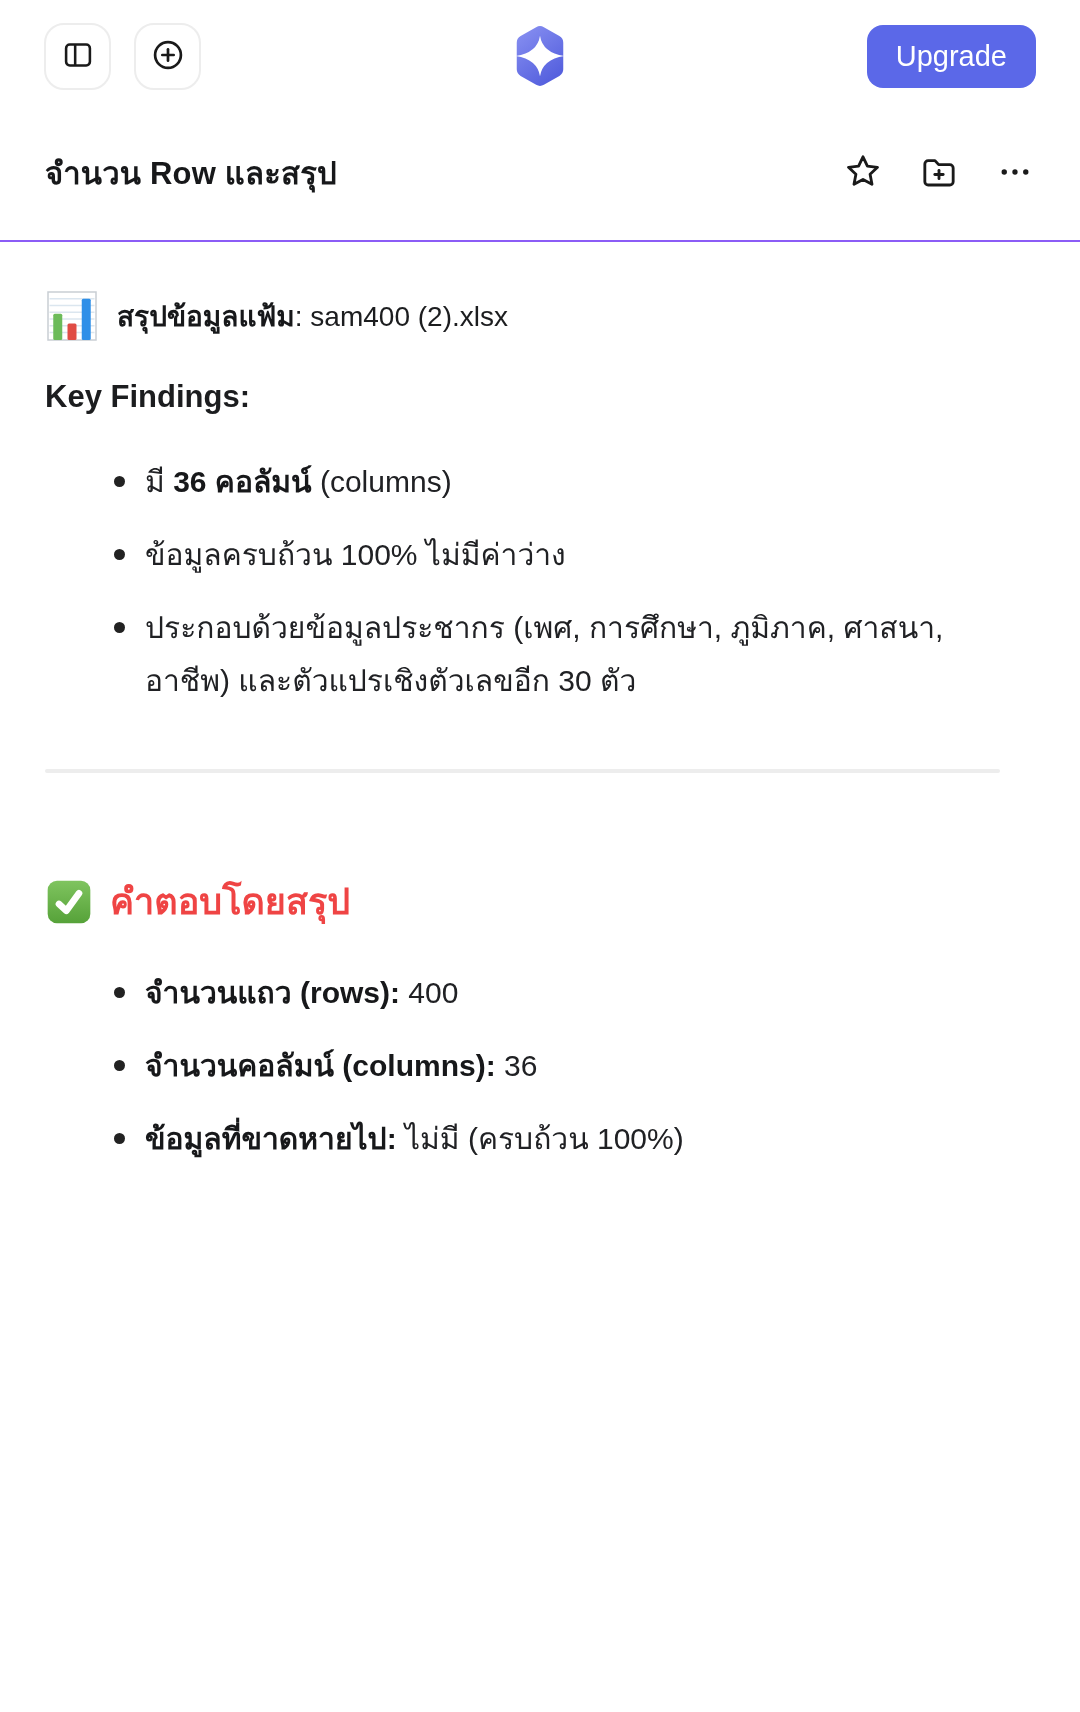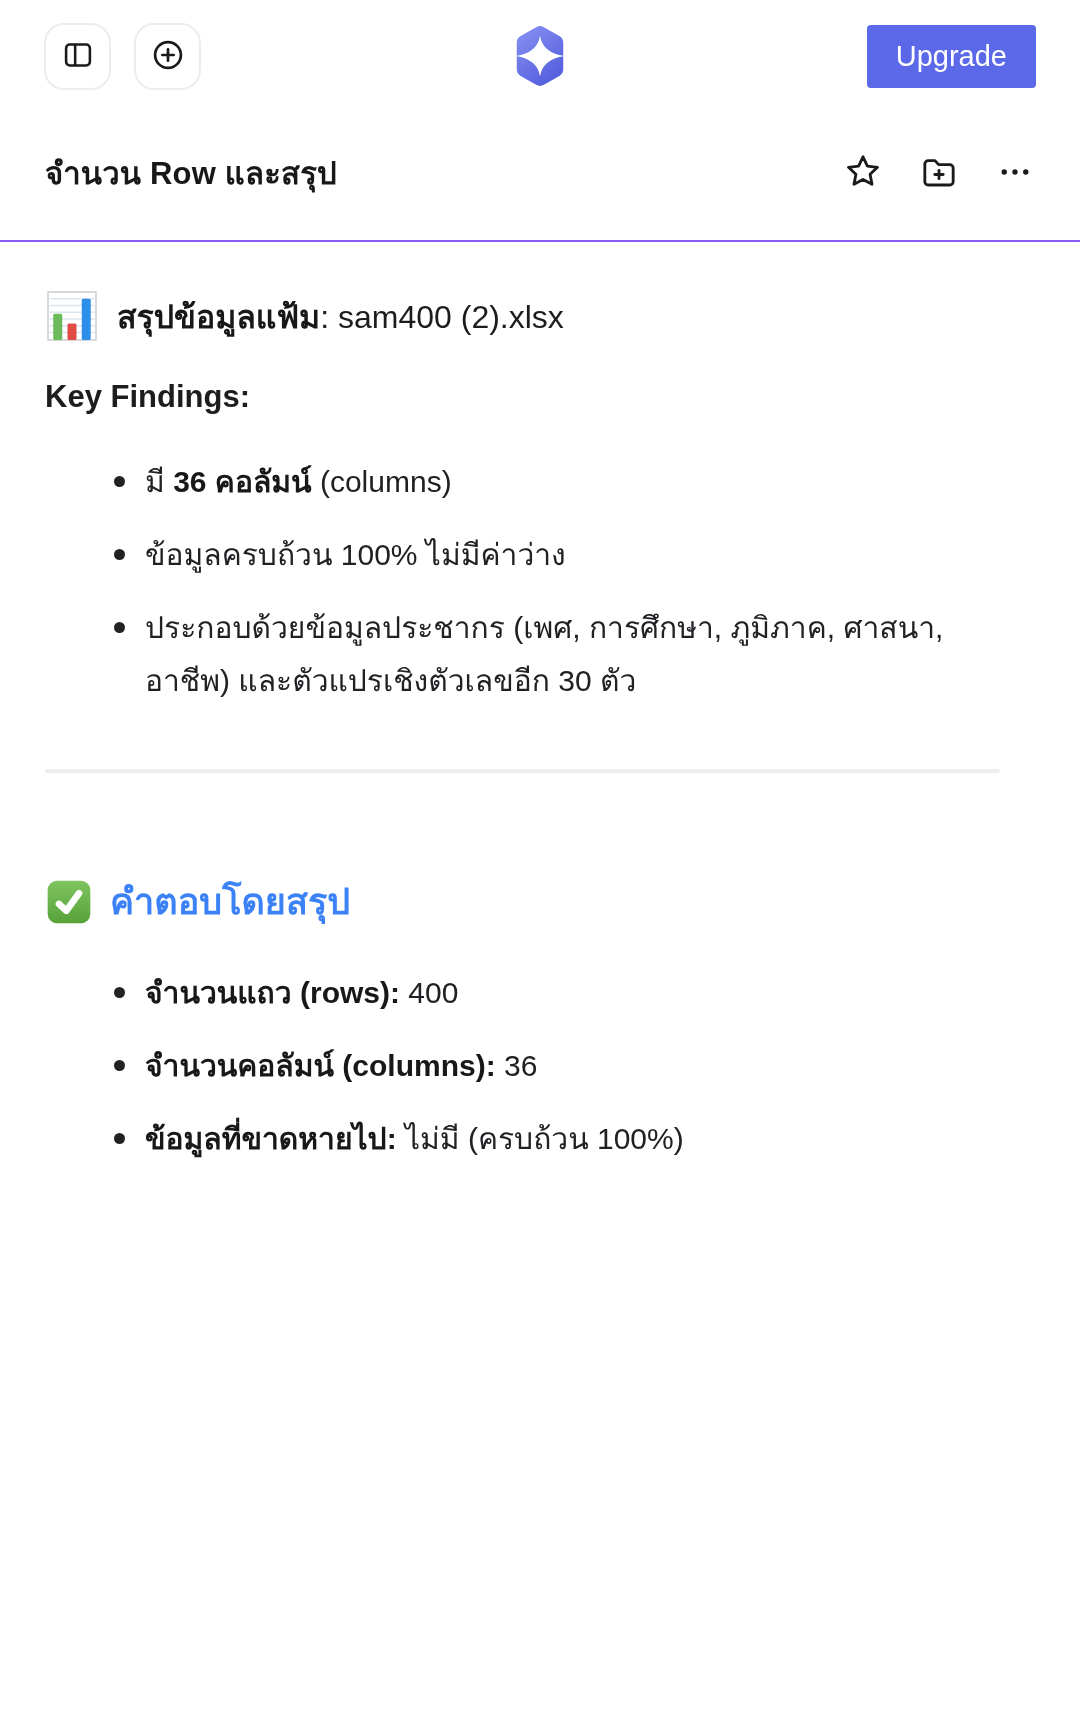--- a/index.html
+++ b/index.html
@@ -18,55 +18,55 @@
   .icon-btn {
     width:67px; height:67px; background:#fff;
     border:2px solid #ededed; border-radius:20px;
     display:flex; align-items:center; justify-content:center; cursor:pointer;
   }
   .logo {
     position:absolute; left:50%; top:24px; transform:translateX(-50%);
     width:62px; height:64px;
   }
   .upgrade-btn {
-    background:#5B68E8; color:#fff; border:none; border-radius:4px;
+    background:#5B68E8; color:#fff; border:none; border-radius:16px;
     font-size:29px; padding:15px 29px; cursor:pointer;
     font-family:inherit;
   }
   
   .titlebar {
     display:flex; align-items:center; justify-content:space-between;
     padding:40px 45px 42px 45px; border-bottom:2px solid #8b5cf6;
   }
   .conv-title { font-size:31px; font-weight:700; color:#17181a; letter-spacing:.2px; }
   .title-actions { display:flex; align-items:center; gap:36px; }
   .title-actions .act { background:none; border:none; cursor:pointer; width:40px; height:40px;
     display:flex; align-items:center; justify-content:center; }
   
   .content { padding:0 45px; }
-  .doc-h1 { margin-top:47px; font-size:32px; font-weight:400; color:#1c1d1f; display:flex; align-items:center; }
+  .doc-h1 { margin-top:47px; font-size:28px; font-weight:400; color:#1c1d1f; display:flex; align-items:center; }
   .doc-h1 .emoji { width:54px; height:54px; margin-right:18px; flex:0 0 auto; }
   .doc-h1 strong { font-weight:700; }
   .kf-heading { margin-top:36px; font-size:31px; font-weight:700; color:#1c1d1f; }
   ul.bullets { list-style:none; margin-top:40px; padding-left:100px; }
   ul.bullets > li {
     position:relative; font-size:30px; line-height:53px; margin-bottom:20px;
     color:#202124; max-width:810px;
   }
   ul.bullets > li::before {
     content:""; position:absolute; left:-31px; top:21px;
     width:11px; height:11px; border-radius:50%; background:#222;
   }
   strong { font-weight:700; color:#17181a; }
   .section-divider {
     border:none; height:4px; border-radius:2px; background:#ededed;
     margin:62px 0 0 0; width:955px;
   }
   .summary-heading {
-    margin-top:100px; font-size:36px; font-weight:700; color:#3b82f6;
+    margin-top:100px; font-size:36px; font-weight:700; color:#ef4444;
     display:flex; align-items:center;
   }
   .summary-heading .emoji { width:48px; height:48px; margin-right:17px; flex:0 0 auto; }
   ul.bullets.second { margin-top:36px; }
   ul.sub-bullets { list-style:none; margin:22px 0 14px 0; padding-left:105px; }
   ul.sub-bullets > li {
     position:relative; font-size:30px; line-height:53px; margin-bottom:20px;
     color:#202124; max-width:700px;
   }
   ul.sub-bullets > li::before {

